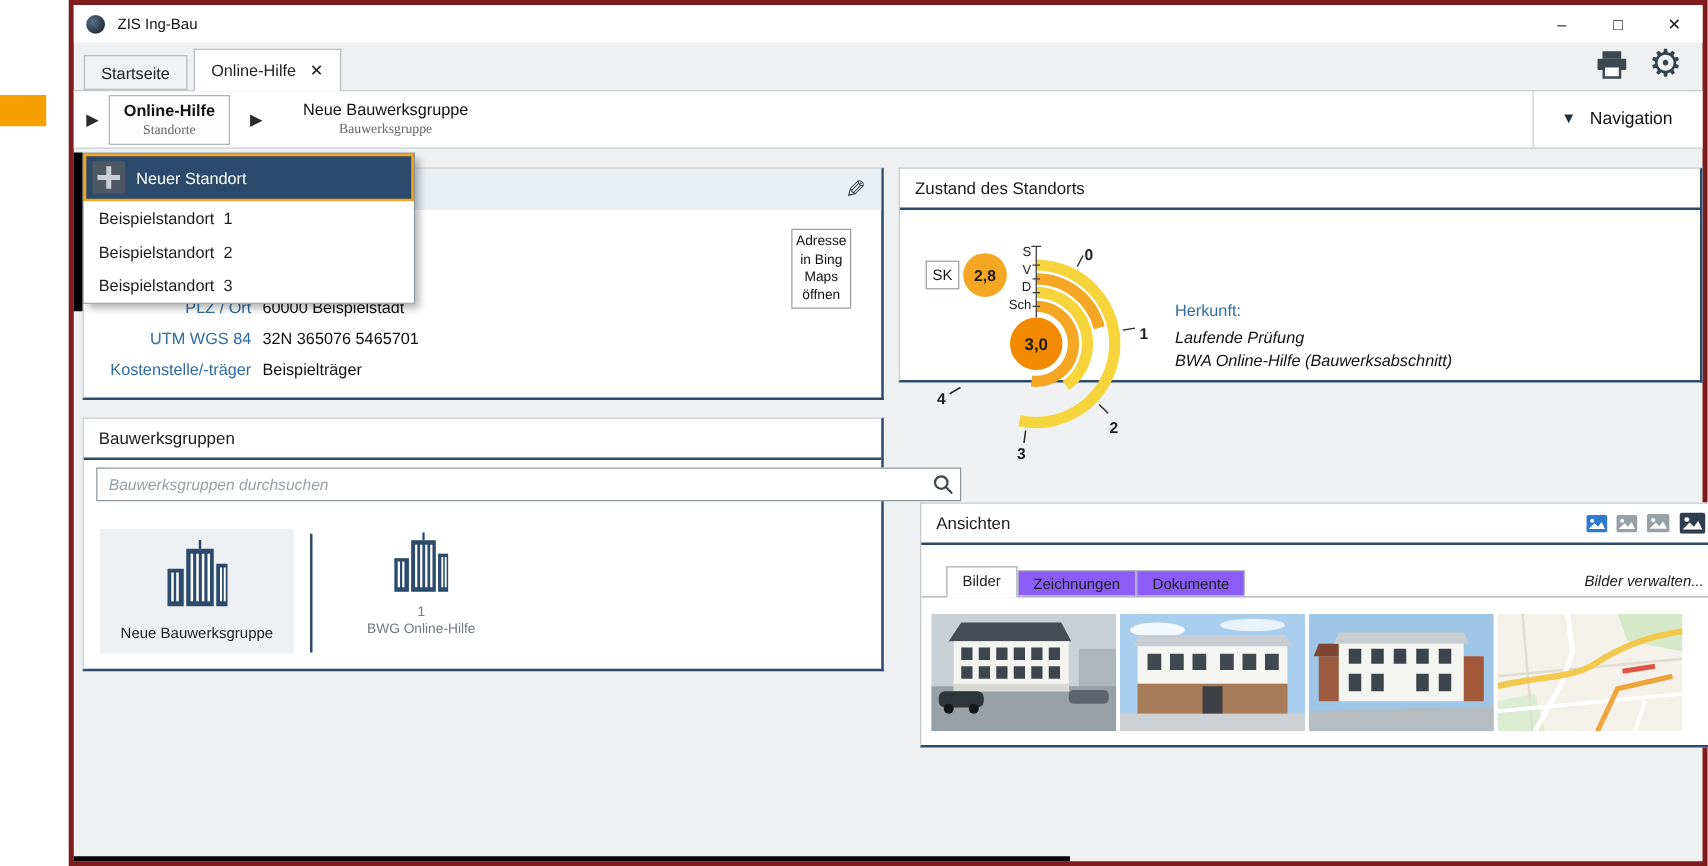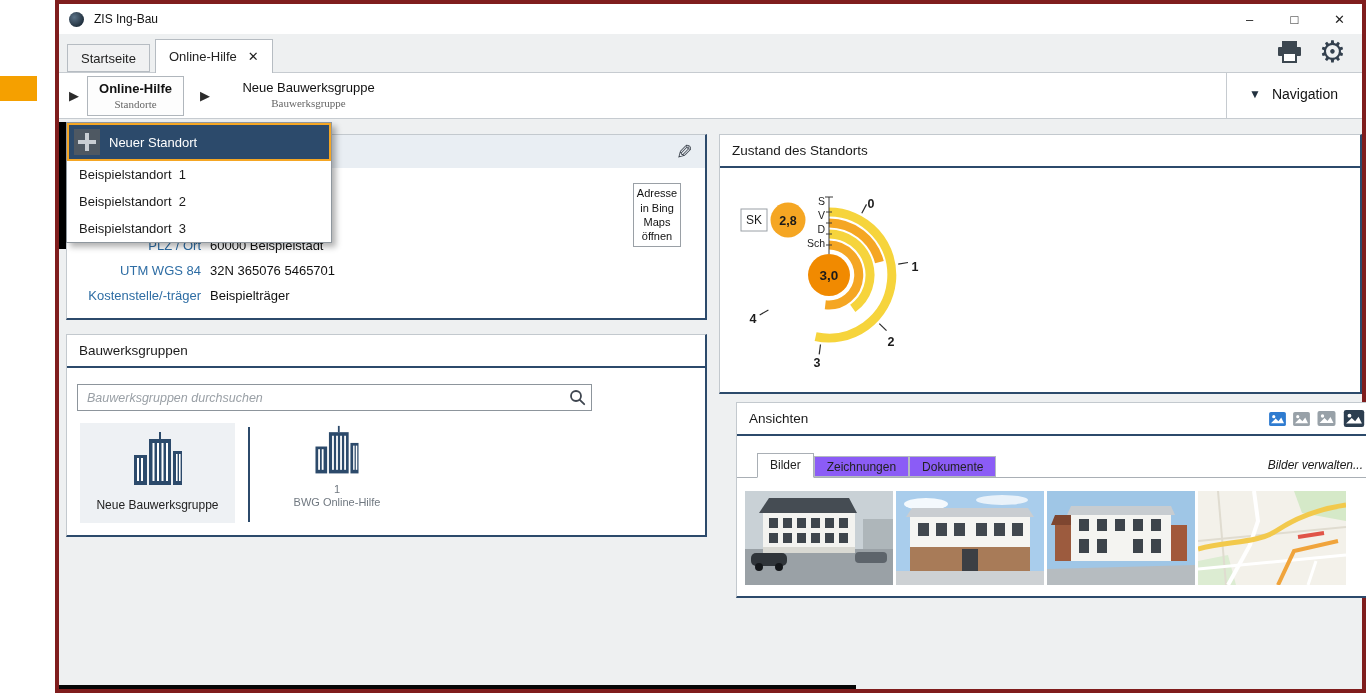--- a/index.html
+++ b/index.html
@@ -59,32 +59,32 @@
   .pencil { margin-left:auto; font-size:20px; color:#3f4650; transform:scaleX(-1); line-height:20px; }
   .sq-btn { position:absolute; top:48px; width:64px; height:64px; border:1px solid #9aa0a6; background:#fff; font-size:11px; color:#111; text-align:center; display:flex; align-items:center; justify-content:center; padding:3px; line-height:1.3; font-family:"Liberation Sans", sans-serif; }
   .logo-btn { left:494px; }
   .maps-btn { left:566px; width:48px; }
   .fld { position:absolute; left:0; font-size:13px; white-space:nowrap; }
   .fld-label { display:inline-block; width:134px; text-align:right; color:#2E6DA4; }
   .fld-value { margin-left:9px; color:#111; }
 
   
   .bwg { left:7px; top:330px; width:641px; height:203px; }
-  .search-wrap { position:absolute; left:10px; top:49px; width:515px; height:27px; }
+  .search-wrap { position:absolute; left:10px; top:39px; width:692px; height:27px; }
   .search-input { width:100%; height:100%; border:1px solid #8d959c; padding:0 30px 0 9px; font-size:12.5px; color:#333; font-family:"Liberation Sans", sans-serif; }
   .search-input::placeholder { color:#9aa0a6; font-style:italic; }
   .search-icon { position:absolute; right:6px; top:5px; }
   .bwg-tile { position:absolute; left:13px; top:88px; width:155px; height:100px; background:#eef1f4; text-align:center; }
   .bwg-tile-label { font-size:12px; color:#222; margin-top:3px; }
   .bwg-sep { position:absolute; left:181px; top:92px; width:2px; height:95px; background:#2C4A6B; }
   .bwg-item { position:absolute; left:205px; top:88px; width:130px; text-align:center; }
   .bwg-cap { font-size:11px; color:#707880; line-height:13px; }
 
   
-  .zustand { left:660px; top:130px; width:643px; height:260px; }
+  .zustand { left:660px; top:130px; width:643px; height:172px; }
   .gauge-svg { position:absolute; left:1px; top:34px; }
   .herkunft { position:absolute; left:220px; top:106px; font-size:13px; }
   .herkunft-label { color:#2E6DA4; margin-bottom:4px; }
   .herkunft-line { font-style:italic; color:#111; line-height:19px; }
 
   
   .ansichten { left:660px; top:398px; width:643px; height:196px;margin-left:17px; }
   .view-icons { margin-left:auto; display:flex; gap:7px; align-items:center; }
   .atab-row { position:absolute; left:0; right:0; top:50px; height:25px; border-bottom:1px solid #a9afb5; padding-left:20px; display:flex; align-items:flex-end; }
   .atab { font-size:12px; padding:0 12px; background:#8b5cf6; border:1px solid #b4bac0; height:21px; line-height:20px; color:#222; }
@@ -253,20 +253,25 @@
       <text x="96" y="198" text-anchor="middle" font-size="12.5" font-weight="bold" fill="#1c1c1c">3</text>
       <text x="32" y="154" text-anchor="middle" font-size="12.5" font-weight="bold" fill="#1c1c1c">4</text>
 
       <rect x="20" y="40" width="26" height="22" fill="#fff" stroke="#9aa0a6"></rect>
       <text x="33" y="55" text-anchor="middle" font-size="12" fill="#1a1a1a">SK</text>
       <circle cx="67" cy="51" r="17.5" fill="#F5A623"></circle>
       <text x="67" y="56" text-anchor="middle" font-size="12.5" font-weight="bold" fill="#1a1a1a">2,8</text>
       <circle cx="108" cy="106" r="21" fill="#F18A00"></circle>
       <text x="108" y="111" text-anchor="middle" font-size="13.5" font-weight="bold" fill="#1a1a1a">3,0</text>
     </svg>
+    <div class="herkunft">
+      <div class="herkunft-label">Herkunft:</div>
+      <div class="herkunft-line">Laufende Prüfung</div>
+      <div class="herkunft-line">BWA Online-Hilfe (Bauwerksabschnitt)</div>
+    </div>
   </div>
 
   <div class="panel ansichten">
     <div class="panel-header navy-line">
       <span>Ansichten</span>
       <div class="view-icons">
         <svg width="17" height="14" viewBox="0 0 18 15">
             <rect width="18" height="15" rx="2" fill="#2E7BD0"></rect>
             <circle cx="5" cy="5" r="1.7" fill="#fff"></circle>
             <path d="M2 12 L7 7 L10 10 L13 6 L16 12 Z" fill="#fff"></path>

